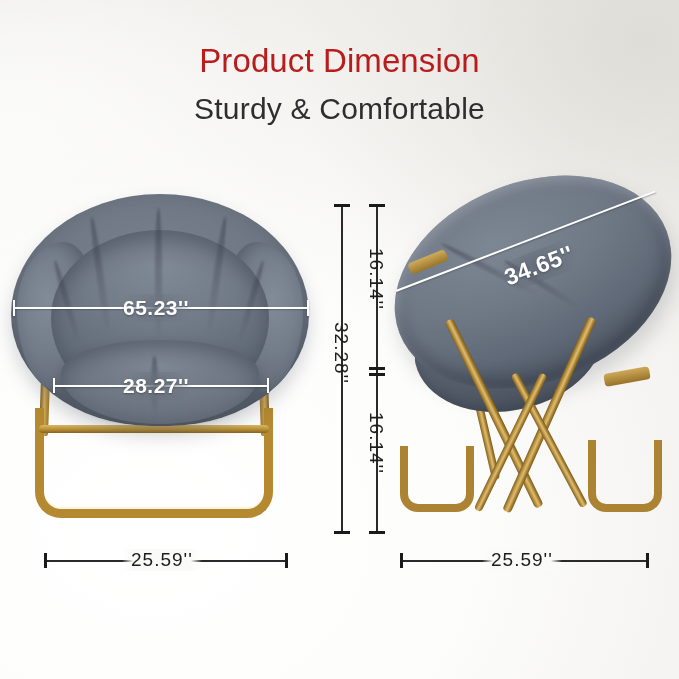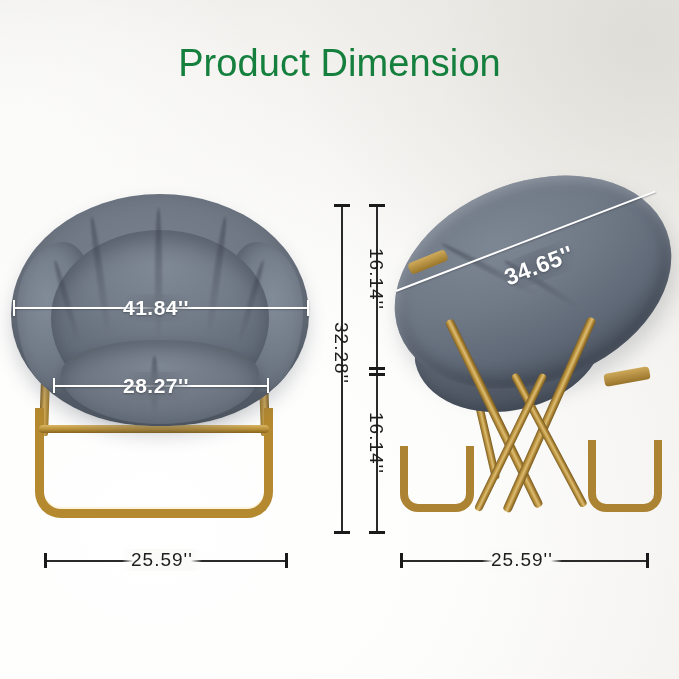--- a/index.html
+++ b/index.html
@@ -20,21 +20,21 @@
   #bg-vignette {
     position:absolute; inset:0;
     background:
       radial-gradient(ellipse 70% 60% at 95% 6%, rgba(222,220,214,.95) 0%, rgba(232,231,226,.5) 45%, rgba(255,255,255,0) 75%),
       radial-gradient(ellipse 55% 45% at 3% 20%, rgba(252,252,251,.9) 0%, rgba(255,255,255,0) 70%);
   }
 
   
   .header { position:absolute; top:0; left:0; width:679px; text-align:center; z-index:30; }
   .title {
-    font-size:38px; font-weight:300; color:#15803d;
+    font-size:33px; font-weight:300; color:#b91c1c;
     letter-spacing:.1px; line-height:1; margin-top:44px;
     font-family:"Liberation Sans", sans-serif;
   }
   .subtitle {
     font-size:30px; font-weight:300; color:#2e2e2e;
     letter-spacing:.2px; line-height:1; margin-top:17px;
   }
 
   
   .dim-white {
@@ -180,20 +180,21 @@
   .vtxt { transform:rotate(90deg); transform-origin:left top; }
 </style>
 </head>
 <body>
 
 <div id="bg"></div>
 <div id="bg-vignette"></div>
 
 <div class="header">
   <div class="title">Product Dimension</div>
+  <div class="subtitle">Sturdy &amp; Comfortable</div>
 </div>
 
 <div class="chair-left">
 
   <div class="lf-upleg-l"></div>
   <div class="lf-upleg-r"></div>
   <div class="lf-base-u"></div>
   <div class="lf-cross"></div>
 
   <div class="lc-body"></div>
@@ -208,21 +209,21 @@
   <div class="seam" style="left:242px; top:78px;  width:6px;  height:96px;  transform:rotate(16deg);"></div>
 
   <div class="lc-seat"></div>
   <div class="seam" style="left:146px; top:176px; width:7px; height:62px;"></div>
 
   <div class="wrule" style="left:8px; top:127px; width:296px;"></div>
   <div class="wcap" style="left:8px;   top:120px; height:16px;"></div>
   <div class="wcap" style="left:302px; top:120px; height:16px;"></div>
   <div class="dim-white" style="left:110px; top:114px; background:
          radial-gradient(ellipse 62% 120% at 50% 50%, rgba(108,116,128,.92) 0%, rgba(108,116,128,0) 72%);
-         padding:2px 8px;">41.84''</div>
+         padding:2px 8px;">65.23''</div>
 
   <div class="wrule" style="left:48px; top:205px; width:216px;"></div>
   <div class="wcap" style="left:48px;  top:198px; height:15px;"></div>
   <div class="wcap" style="left:262px; top:198px; height:15px;"></div>
   <div class="dim-white" style="left:110px; top:192px; background:
          radial-gradient(ellipse 62% 120% at 50% 50%, rgba(104,112,124,.92) 0%, rgba(104,112,124,0) 72%);
          padding:2px 8px;">28.27''</div>
 </div>
 
 <div>

